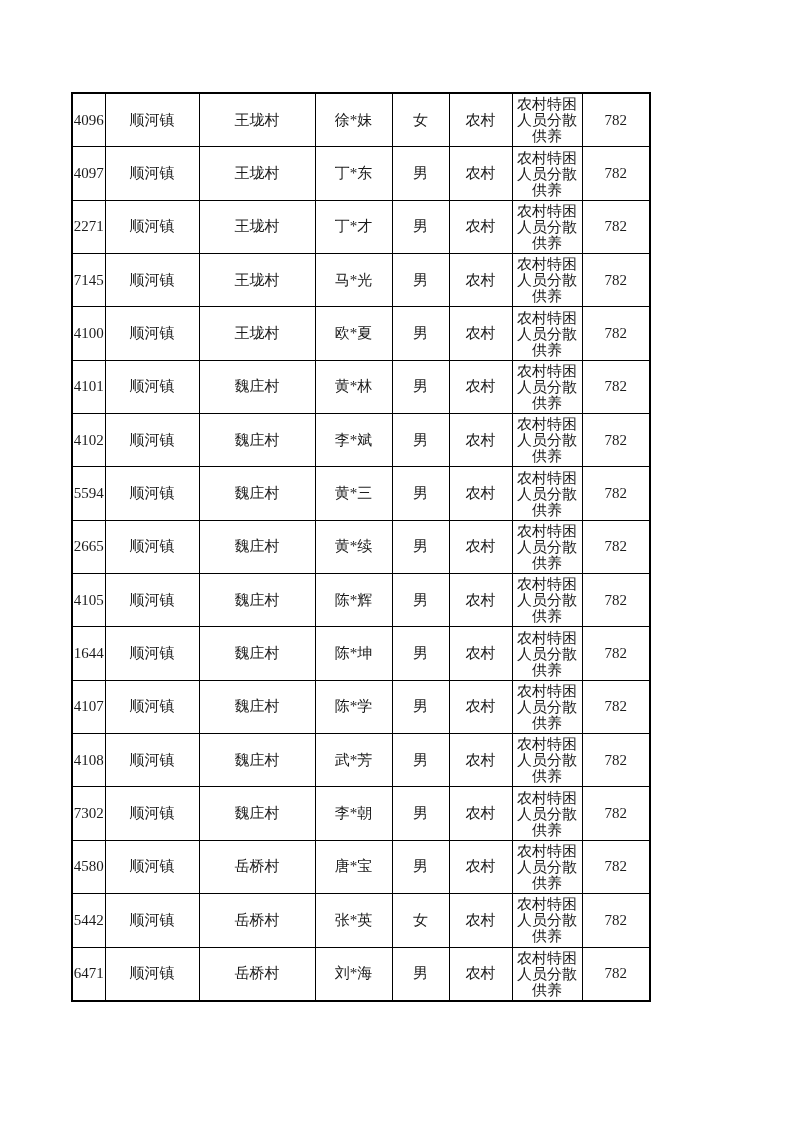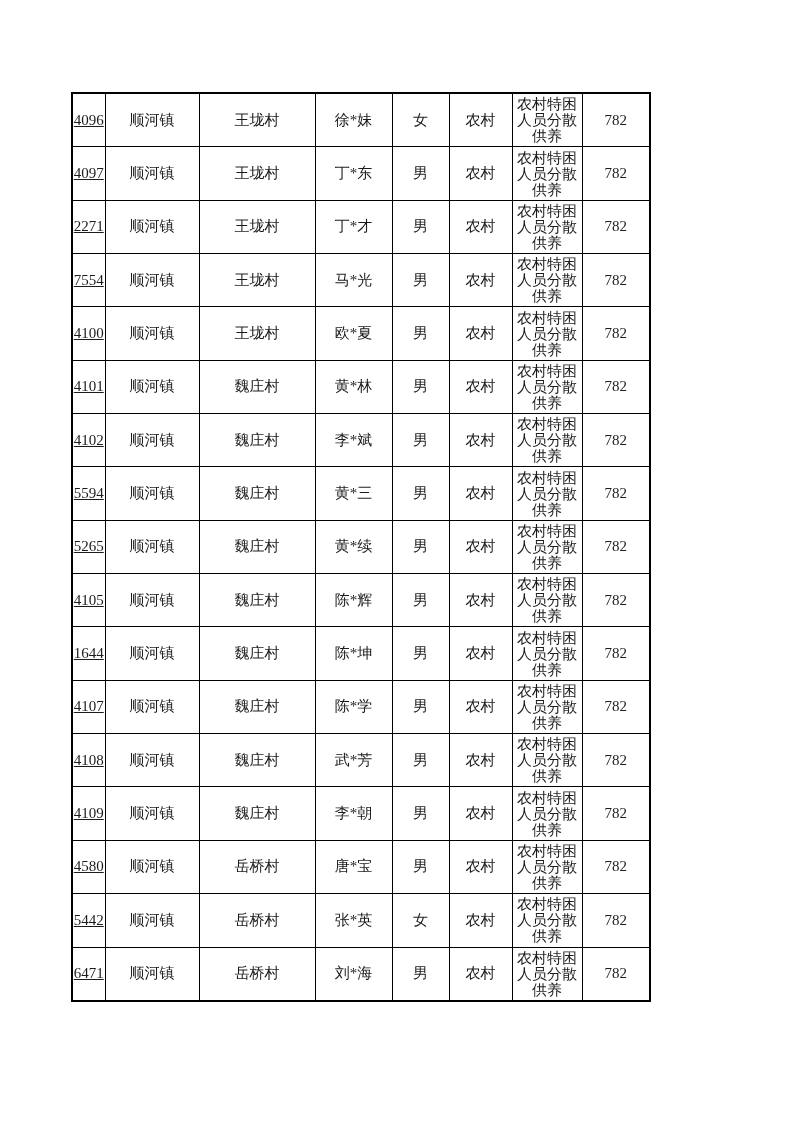--- a/index.html
+++ b/index.html
@@ -30,21 +30,21 @@
     border: 1px solid #000000;
     text-align: center;
     vertical-align: middle;
     padding: 0;
     height: 52.35px;
     overflow: hidden;
     white-space: nowrap;
     line-height: 17px;
   }
   
-  table.data-table td.col0 { letter-spacing: 0; text-decoration: underline; }
+  table.data-table td.col0 { letter-spacing: 0; }
   
   table.data-table td.col6 {
     white-space: normal;
     word-break: break-all;
     padding: 0 2px;
     line-height: 16px;
   }
 </style>
 </head>
 <body>
@@ -86,21 +86,21 @@
           <td class="col0">2271</td>
           <td class="col1">顺河镇</td>
           <td class="col2">王垅村</td>
           <td class="col3">丁*才</td>
           <td class="col4">男</td>
           <td class="col5">农村</td>
           <td class="col6">农村特困人员分散供养</td>
           <td class="col7">782</td>
         </tr>
         <tr>
-          <td class="col0">7554</td>
+          <td class="col0">7145</td>
           <td class="col1">顺河镇</td>
           <td class="col2">王垅村</td>
           <td class="col3">马*光</td>
           <td class="col4">男</td>
           <td class="col5">农村</td>
           <td class="col6">农村特困人员分散供养</td>
           <td class="col7">782</td>
         </tr>
         <tr>
           <td class="col0">4100</td>
@@ -136,21 +136,21 @@
           <td class="col0">5594</td>
           <td class="col1">顺河镇</td>
           <td class="col2">魏庄村</td>
           <td class="col3">黄*三</td>
           <td class="col4">男</td>
           <td class="col5">农村</td>
           <td class="col6">农村特困人员分散供养</td>
           <td class="col7">782</td>
         </tr>
         <tr>
-          <td class="col0">5265</td>
+          <td class="col0">2665</td>
           <td class="col1">顺河镇</td>
           <td class="col2">魏庄村</td>
           <td class="col3">黄*续</td>
           <td class="col4">男</td>
           <td class="col5">农村</td>
           <td class="col6">农村特困人员分散供养</td>
           <td class="col7">782</td>
         </tr>
         <tr>
           <td class="col0">4105</td>
@@ -186,21 +186,21 @@
           <td class="col0">4108</td>
           <td class="col1">顺河镇</td>
           <td class="col2">魏庄村</td>
           <td class="col3">武*芳</td>
           <td class="col4">男</td>
           <td class="col5">农村</td>
           <td class="col6">农村特困人员分散供养</td>
           <td class="col7">782</td>
         </tr>
         <tr>
-          <td class="col0">4109</td>
+          <td class="col0">7302</td>
           <td class="col1">顺河镇</td>
           <td class="col2">魏庄村</td>
           <td class="col3">李*朝</td>
           <td class="col4">男</td>
           <td class="col5">农村</td>
           <td class="col6">农村特困人员分散供养</td>
           <td class="col7">782</td>
         </tr>
         <tr>
           <td class="col0">4580</td>

